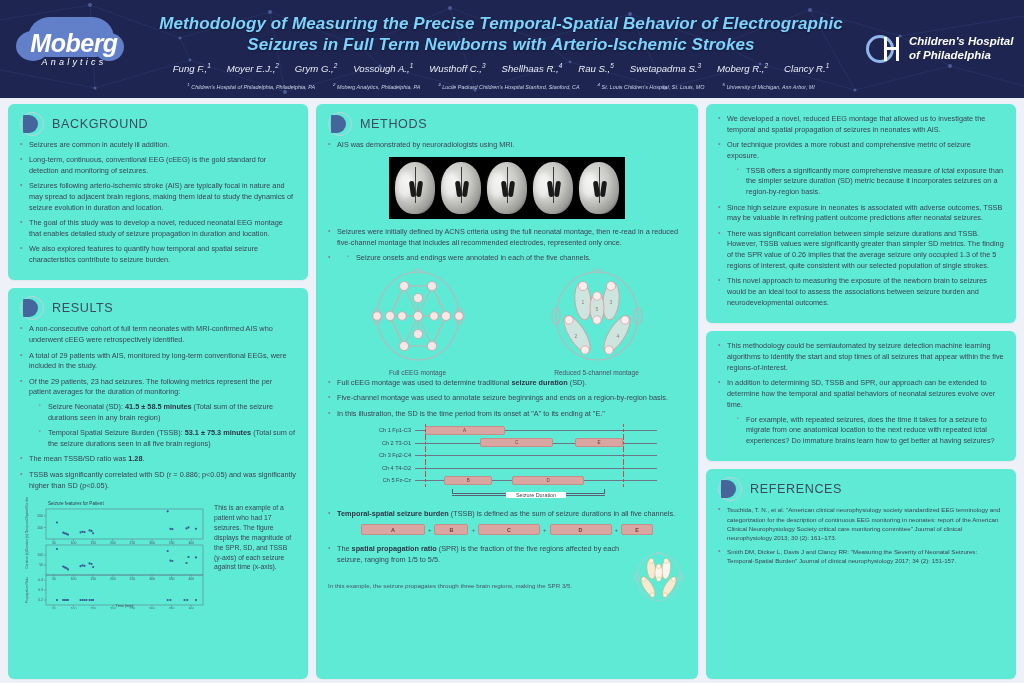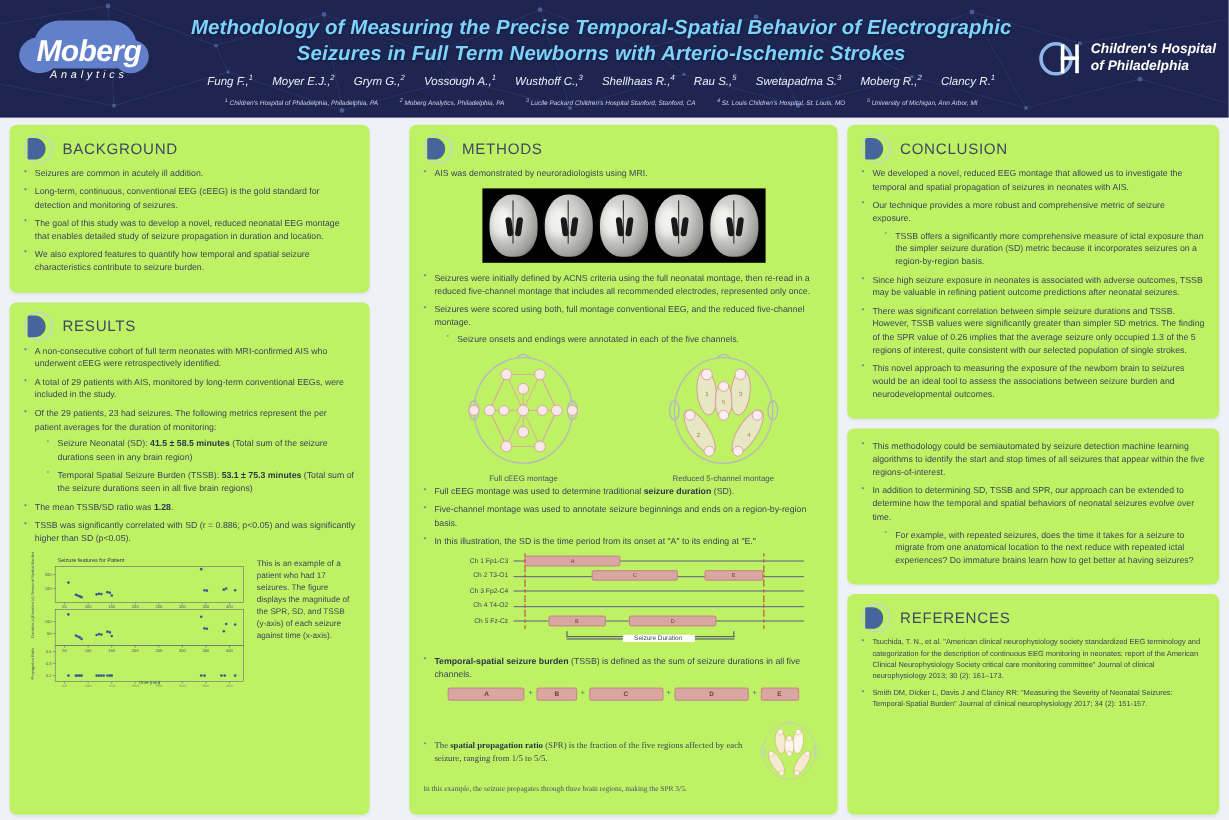--- a/index.html
+++ b/index.html
@@ -89,25 +89,25 @@
     position:absolute; left:18px; top:15px; width:15px; height:3px; background:#fff;
   }
   .chop-text { color:#fff; font-size:11.5px; font-weight:700; line-height:1.18; }
 
   
   .poster-body {
     display:flex; gap:8px; padding:6px 8px 4px; height:585px;
   }
   .col { display:flex; flex-direction:column; gap:8px; }
   .col-left  { flex:0 0 300px; }
-  .col-mid   { flex:1 1 auto;margin-left:25px; }
+  .col-mid   { flex:1 1 auto; }
   .col-right { flex:0 0 310px; }
 
   .card {
-    background:#bef264; border-radius:6px;
+    background:#5eead4; border-radius:6px;
     padding:8px 12px 10px 12px;
     box-shadow: 0 1px 2px rgba(30,45,90,.06);
   }
   .card-grow { flex:1 1 auto; }
 
   .sec-head { display:flex; align-items:center; gap:8px; margin-bottom:4px; }
   .sec-icon { position:relative; width:24px; height:24px; flex:0 0 24px; }
   .sec-icon .outer {
     position:absolute; inset:0; border:1.2px solid #c3cfe2; border-radius:50%;
   }
@@ -186,21 +186,21 @@
   
   .tssb-row { display:flex; align-items:center; justify-content:center; gap:3px; margin:5px 0 7px; }
   .tssb-box {
     background:#d9a6a2; border:.6px solid #c58c88; border-radius:2px;
     height:11px; line-height:10px; text-align:center;
     color:#6d3b38; font-size:5.4px; font-weight:600;
   }
   .tssb-plus { font-size:6px; color:#5a6274; }
 
   
-  .spr-flex { display:flex; align-items:flex-end; gap:6px;font-family:Liberation Serif, serif; }
+  .spr-flex { display:flex; align-items:flex-start; gap:6px; }
   .spr-text { flex:1 1 auto; }
   .note { font-size:6.2px; color:#4a5368; margin-top:16px; }
 
   
   .fig-flex { display:flex; gap:8px; margin-top:6px; align-items:flex-start; }
   .fig-box { flex:0 0 186px; }
   .fig-caption { flex:1 1 auto; font-size:6.8px; line-height:1.45; color:#3c4457; padding-top:6px; }
 </style>
 </head>
 <body>
@@ -293,20 +293,21 @@
       <div class="sec-head">
         <span class="sec-icon">
             <span class="outer"></span>
             <span class="half"></span>
           </span>
         <span class="sec-title">BACKGROUND</span>
       </div>
       <ul class="bul">
         <li>Seizures are common in acutely ill addition.</li>
         <li>Long-term, continuous, conventional EEG (cEEG) is the gold standard for detection and monitoring of seizures.</li>
+        <li>Seizures following arterio-ischemic stroke (AIS) are typically focal in nature and may spread to adjacent brain regions, making them ideal to study the dynamics of seizure evolution in duration and location.</li>
         <li>The goal of this study was to develop a novel, reduced neonatal EEG montage that enables detailed study of seizure propagation in duration and location.</li>
         <li>We also explored features to quantify how temporal and spatial seizure characteristics contribute to seizure burden.</li>
       </ul>
     </div>
 
     <div class="card card-grow">
       <div class="sec-head">
         <span class="sec-icon">
             <span class="outer"></span>
             <span class="half"></span>
@@ -510,21 +511,20 @@
             <div class="mid"></div>
             <div class="les"></div>
             <div class="v1"></div>
             <div class="v2"></div>
           </div>
       </div>
 
       <ul class="bul">
         <li>Seizures were initially defined by ACNS criteria using the full neonatal montage, then re-read in a reduced five-channel montage that includes all recommended electrodes, represented only once.</li>
         <li>
-          <span>Seizures were scored using both, full montage conventional EEG, and the reduced five-channel montage.</span>
           <ul class="bul2">
             <li>Seizure onsets and endings were annotated in each of the five channels.</li>
           </ul>
         </li>
       </ul>
 
       <div class="montages">
         <div class="montage-wrap">
           <svg width="104" height="96" viewBox="0 0 104 96">
             <ellipse cx="52" cy="48" rx="41" ry="44" fill="none" stroke="#b9b9bd" stroke-width="1.2"></ellipse>
@@ -696,27 +696,20 @@
               <circle cx="64" cy="82" r="4.2"></circle>
           </g>
         </svg>
       </div>
     </div>
   </div>
 
   <div class="col col-right">
 
     <div class="card">
-      <div class="sec-head">
-        <span class="sec-icon">
-            <span class="outer"></span>
-            <span class="half"></span>
-          </span>
-        <span class="sec-title">CONCLUSION</span>
-      </div>
       <ul class="bul">
         <li>We developed a novel, reduced EEG montage that allowed us to investigate the temporal and spatial propagation of seizures in neonates with AIS.</li>
         <li>
           <span>Our technique provides a more robust and comprehensive metric of seizure exposure.</span>
           <ul class="bul2">
             <li>TSSB offers a significantly more comprehensive measure of ictal exposure than the simpler seizure duration (SD) metric because it incorporates seizures on a region-by-region basis.</li>
           </ul>
         </li>
         <li>Since high seizure exposure in neonates is associated with adverse outcomes, TSSB may be valuable in refining patient outcome predictions after neonatal seizures.</li>
         <li>There was significant correlation between simple seizure durations and TSSB. However, TSSB values were significantly greater than simpler SD metrics. The finding of the SPR value of 0.26 implies that the average seizure only occupied 1.3 of the 5 regions of interest, quite consistent with our selected population of single strokes.</li>

